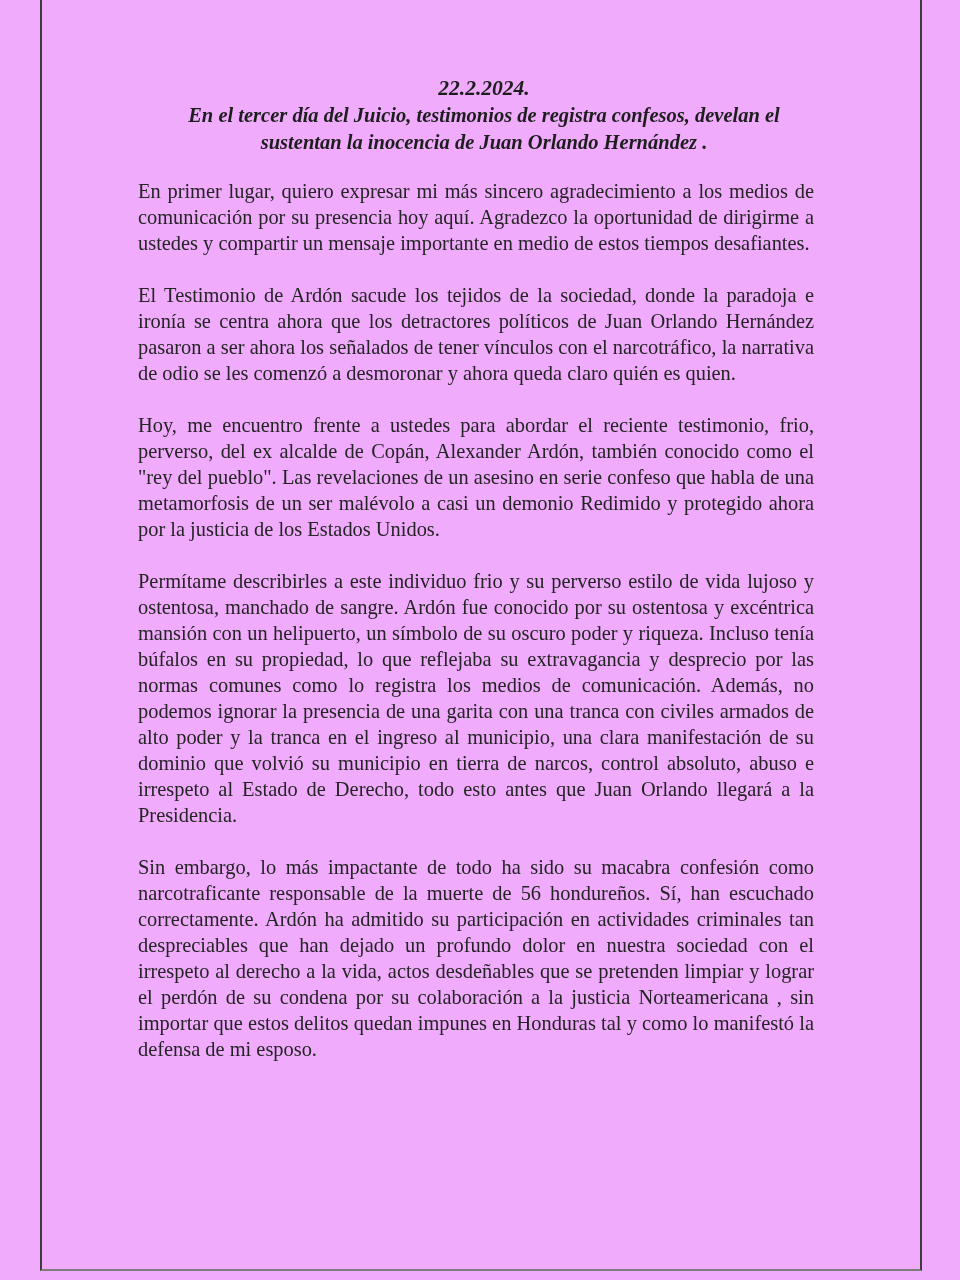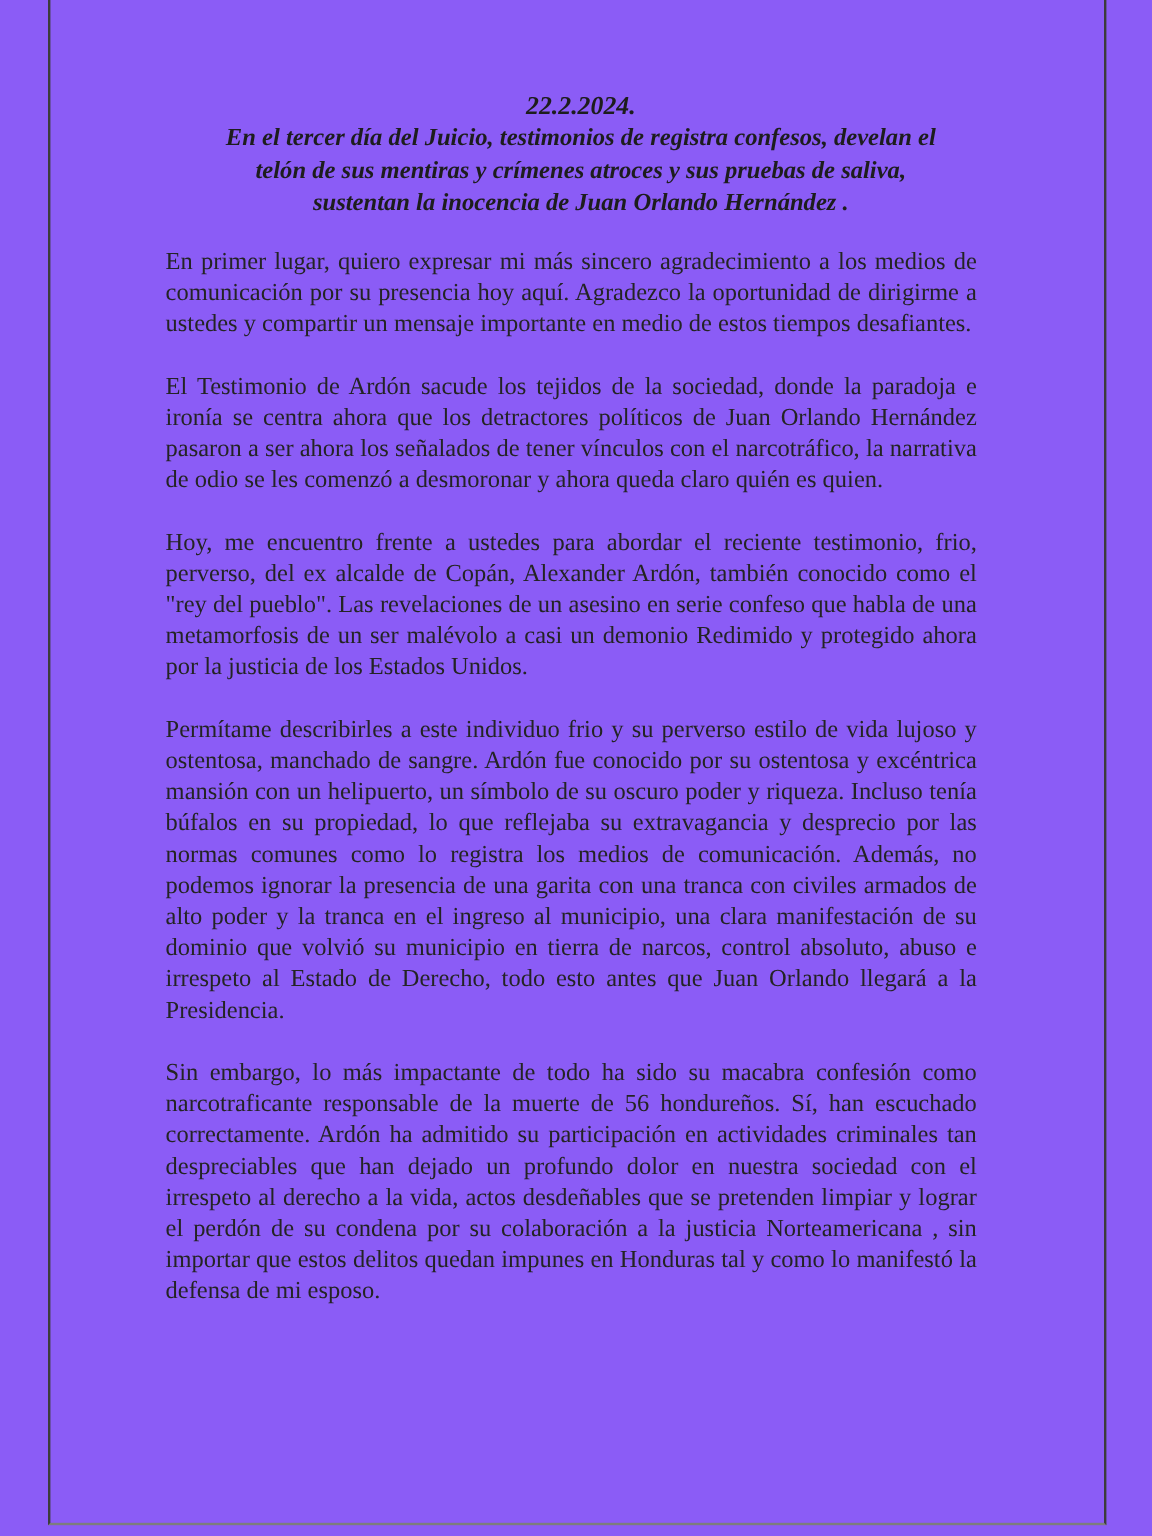--- a/index.html
+++ b/index.html
@@ -4,21 +4,21 @@
 <style>
   html, body {
     margin: 0;
     padding: 0;
     background: #ffffff;
   }
   .canvas {
     position: relative;
     width: 960px;
     height: 1280px;
-    background: #8b5cf6;
+    background: #f0abfc;
     overflow: hidden;
     font-family: "Liberation Serif", "DejaVu Serif", serif;
     color: #222222;
   }
   
   .frame {
     position: absolute;
     left: 40px;
     top: -22px;
     width: 882px;
@@ -61,21 +61,20 @@
 </head>
 <body>
 
 <div class="canvas">
   <div class="frame"></div>
   <div class="content">
     <div class="heading">
       <div class="date-line">22.2.2024.</div>
       <div class="title-lines">
           <div>En el tercer día del Juicio, testimonios de registra confesos, develan el</div>
-          <div>telón de sus mentiras y crímenes atroces y sus pruebas de saliva,</div>
           <div>sustentan la inocencia de Juan Orlando Hernández .</div>
         </div>
     </div>
     <div class="body-text">
         <p>En primer lugar, quiero expresar mi más sincero agradecimiento a los medios de comunicación por su presencia hoy aquí. Agradezco la oportunidad de dirigirme a ustedes y compartir un mensaje importante en medio de estos tiempos desafiantes.</p>
         <p>El Testimonio de Ardón sacude los tejidos de la sociedad, donde la paradoja e ironía se centra ahora que los detractores políticos de Juan Orlando Hernández pasaron a ser ahora los señalados de tener vínculos con el narcotráfico, la narrativa de odio se les comenzó a desmoronar y ahora queda claro quién es quien.</p>
         <p>Hoy, me encuentro frente a ustedes para abordar el reciente testimonio, frio, perverso, del ex alcalde de Copán, Alexander Ardón, también conocido como el "rey del pueblo". Las revelaciones de un asesino en serie confeso que habla de una metamorfosis de un ser malévolo a casi un demonio Redimido y protegido ahora por la justicia de los Estados Unidos.</p>
         <p>Permítame describirles a este individuo frio y su perverso estilo de vida lujoso y ostentosa, manchado de sangre. Ardón fue conocido por su ostentosa y excéntrica mansión con un helipuerto, un símbolo de su oscuro poder y riqueza. Incluso tenía búfalos en su propiedad, lo que reflejaba su extravagancia y desprecio por las normas comunes como lo registra los medios de comunicación. Además, no podemos ignorar la presencia de una garita con una tranca con civiles armados de alto poder y la tranca en el ingreso al municipio, una clara manifestación de su dominio que volvió su municipio en tierra de narcos, control absoluto, abuso e irrespeto al Estado de Derecho, todo esto antes que Juan Orlando llegará a la Presidencia.</p>
         <p>Sin embargo, lo más impactante de todo ha sido su macabra confesión como narcotraficante responsable de la muerte de 56 hondureños. Sí, han escuchado correctamente. Ardón ha admitido su participación en actividades criminales tan despreciables que han dejado un profundo dolor en nuestra sociedad con el irrespeto al derecho a la vida, actos desdeñables que se pretenden limpiar y lograr el perdón de su condena por su colaboración a la justicia Norteamericana , sin importar que estos delitos quedan impunes en Honduras tal y como lo manifestó la defensa de mi esposo.</p>
       </div>

